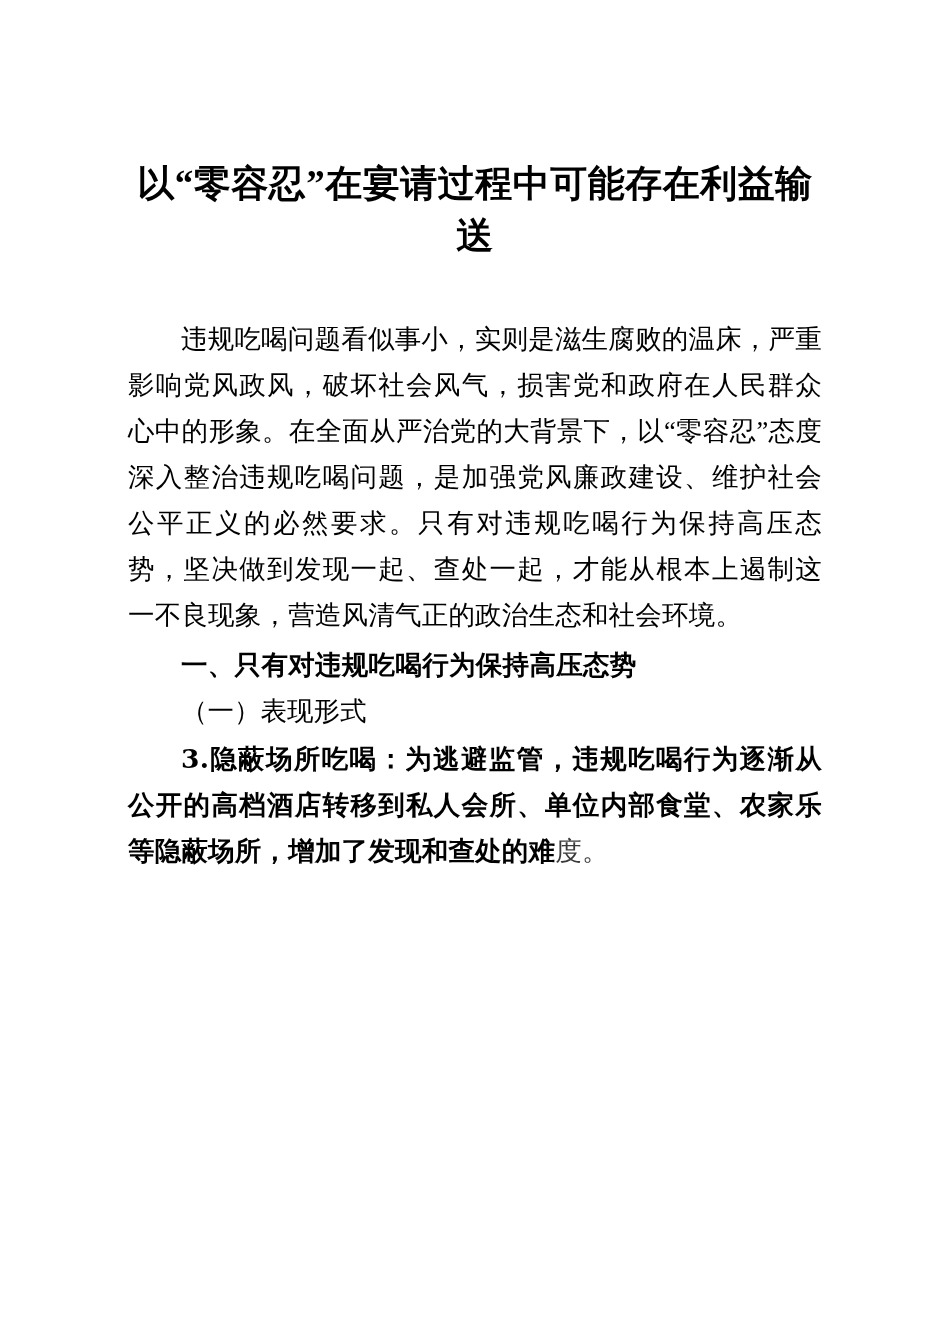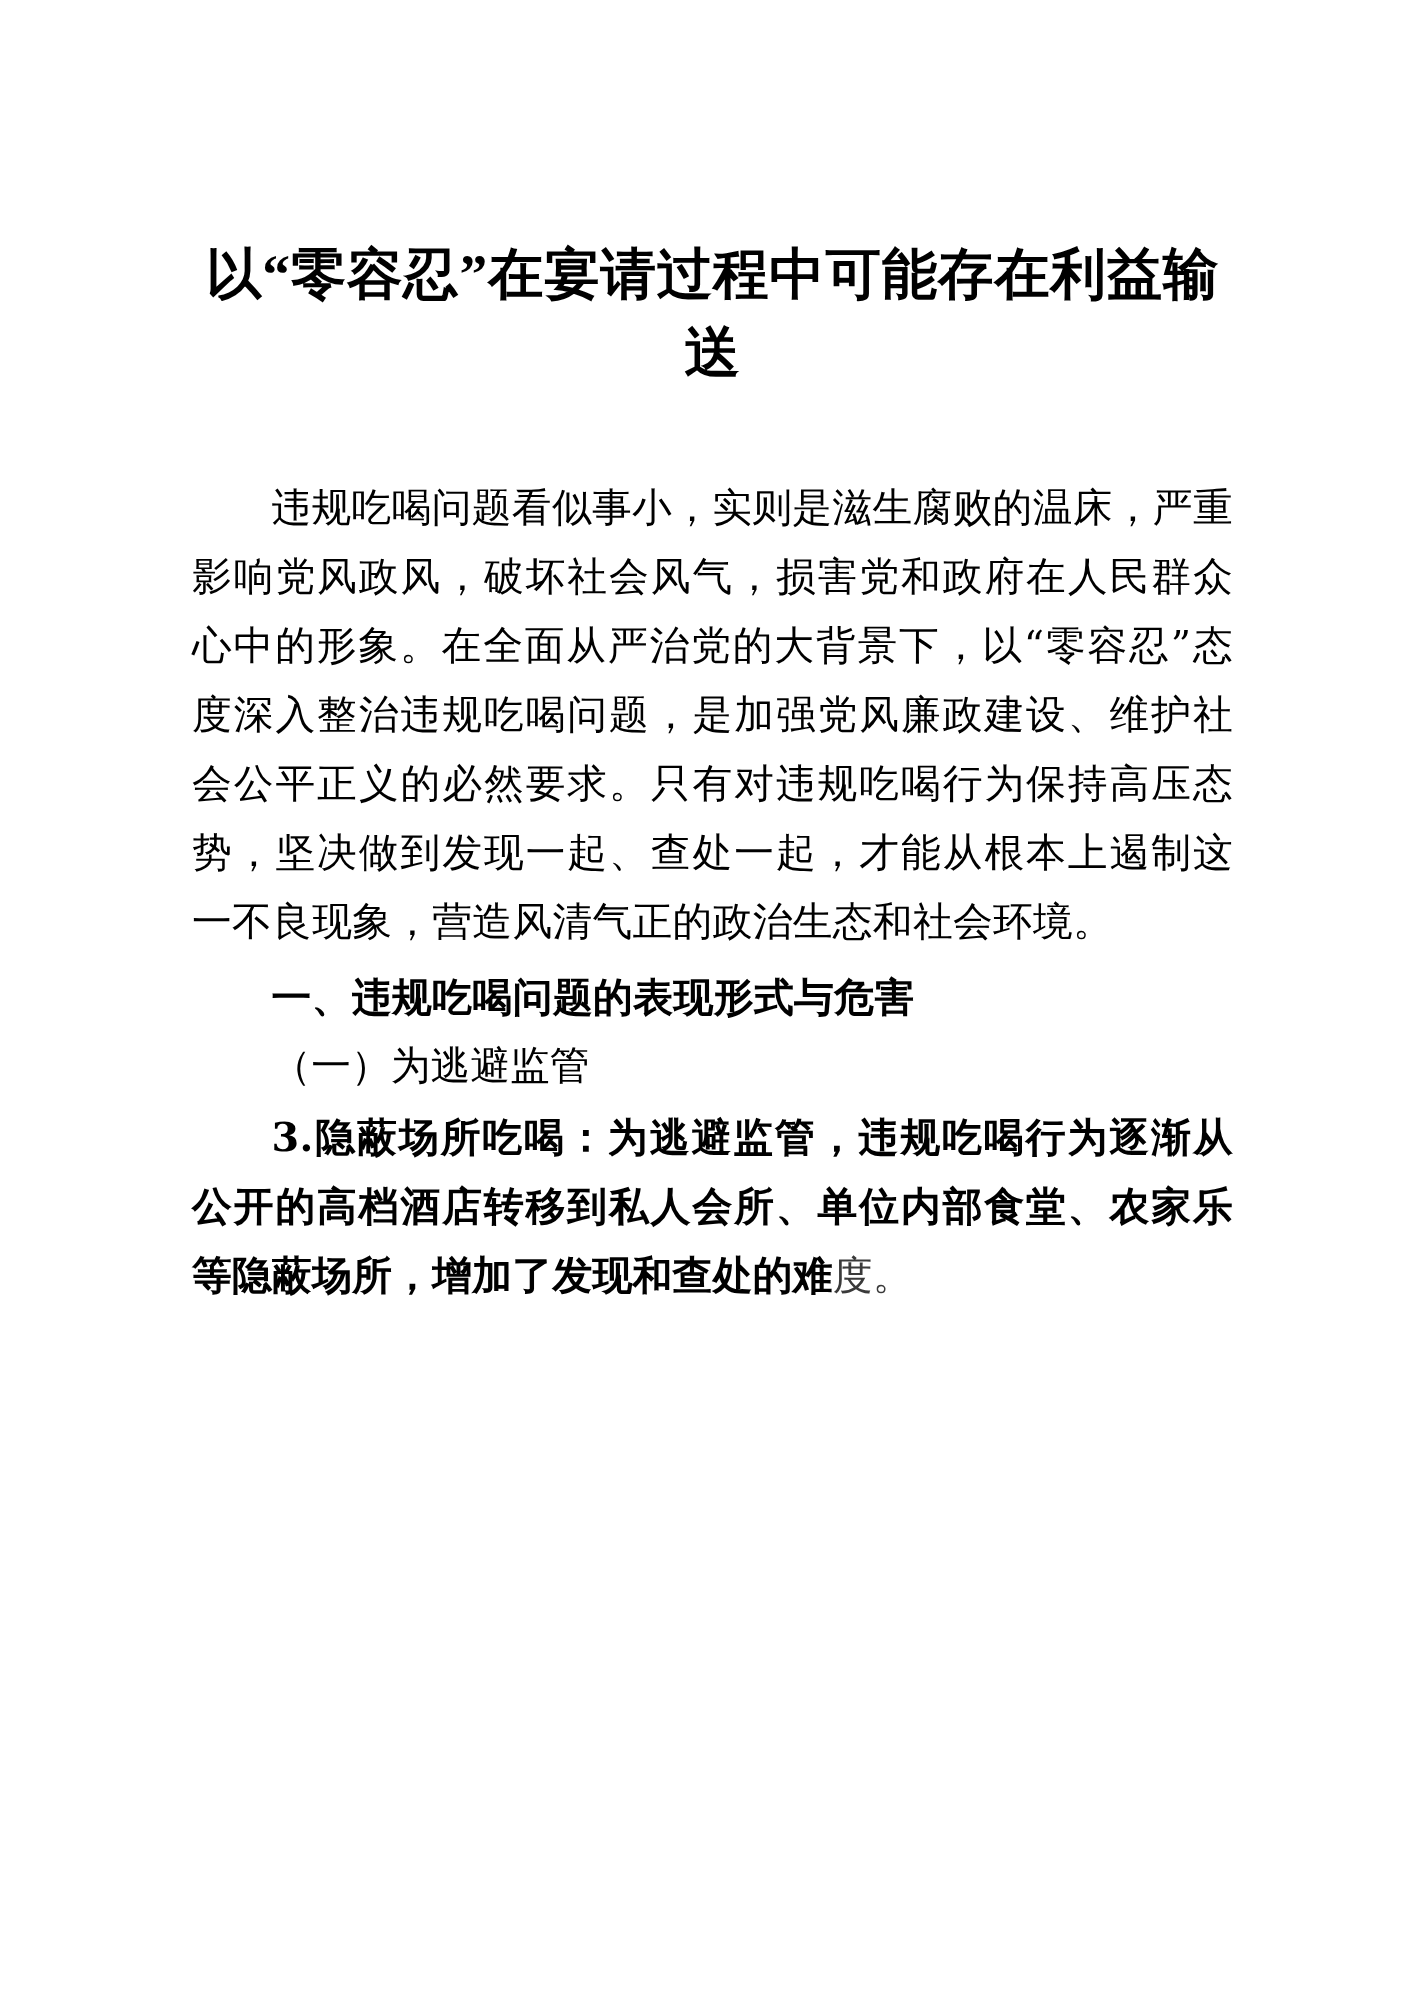--- a/index.html
+++ b/index.html
@@ -55,20 +55,21 @@
     line-height: 46px;
     text-align: justify;
     text-justify: inter-character;
     text-indent: 2em;
     color: #000000;
     letter-spacing: 0.2px;
   }
 
   .body-p.first-para {
     margin-top: 54px;
+    font-family: Liberation Serif, serif;
   }
 
   
   .body-p.strong-item {
     font-weight: 700;
     margin-top: 2px;
   }
 
   
   .tail-light {
@@ -106,22 +107,22 @@
 
 <div class="page">
   <div class="content">
 
     <h1 class="doc-title">以“零容忍”在宴请过程中可能存在利益输送</h1>
 
     <p class="body-p first-para">违规吃喝问题看似事小，实则是滋生腐败的温床，严重影响党风政风，破坏社会风气，损害党和政府在人民群众心中的形象。在全面从严治党的大背景下，以“零容忍”态度深入整治违规吃喝问题，是加强党风廉政建设、维护社会公平正义的必然要求。只有对违规吃喝行为保持高压态势，坚决做到发现一起、查处一起，才能从根本上遏制这一不良现象，营造风清气正的政治生态和社会环境。</p>
 
     <div class="spacer-sm"></div>
 
-    <h2 class="section-heading">一、违规吃喝问题的表现形式与危害</h2>
+    <h2 class="section-heading">一、只有对违规吃喝行为保持高压态势</h2>
 
-    <p class="sub-heading">（一）为逃避监管</p>
+    <p class="sub-heading">（一）表现形式</p>
 
 
 
     <p class="body-p strong-item"><span>3.隐蔽场所吃喝：为逃避监管，违规吃喝行为逐渐从公开的高档酒店转移到私人会所、单位内部食堂、农家乐等隐蔽场所，增加了发现和查处的难</span><span class="tail-light">度。</span></p>
 
   </div>
 </div>
 
 </body></html>

